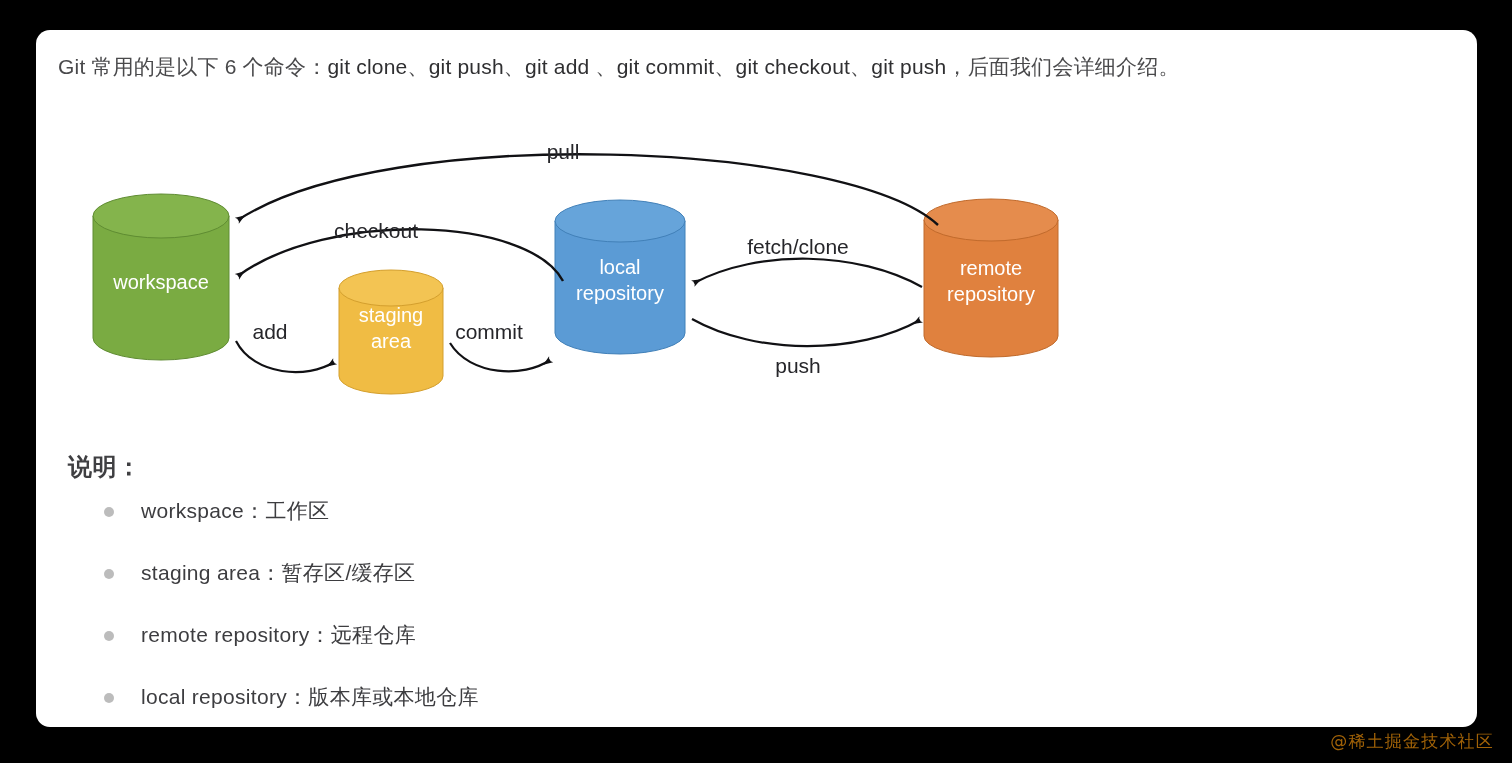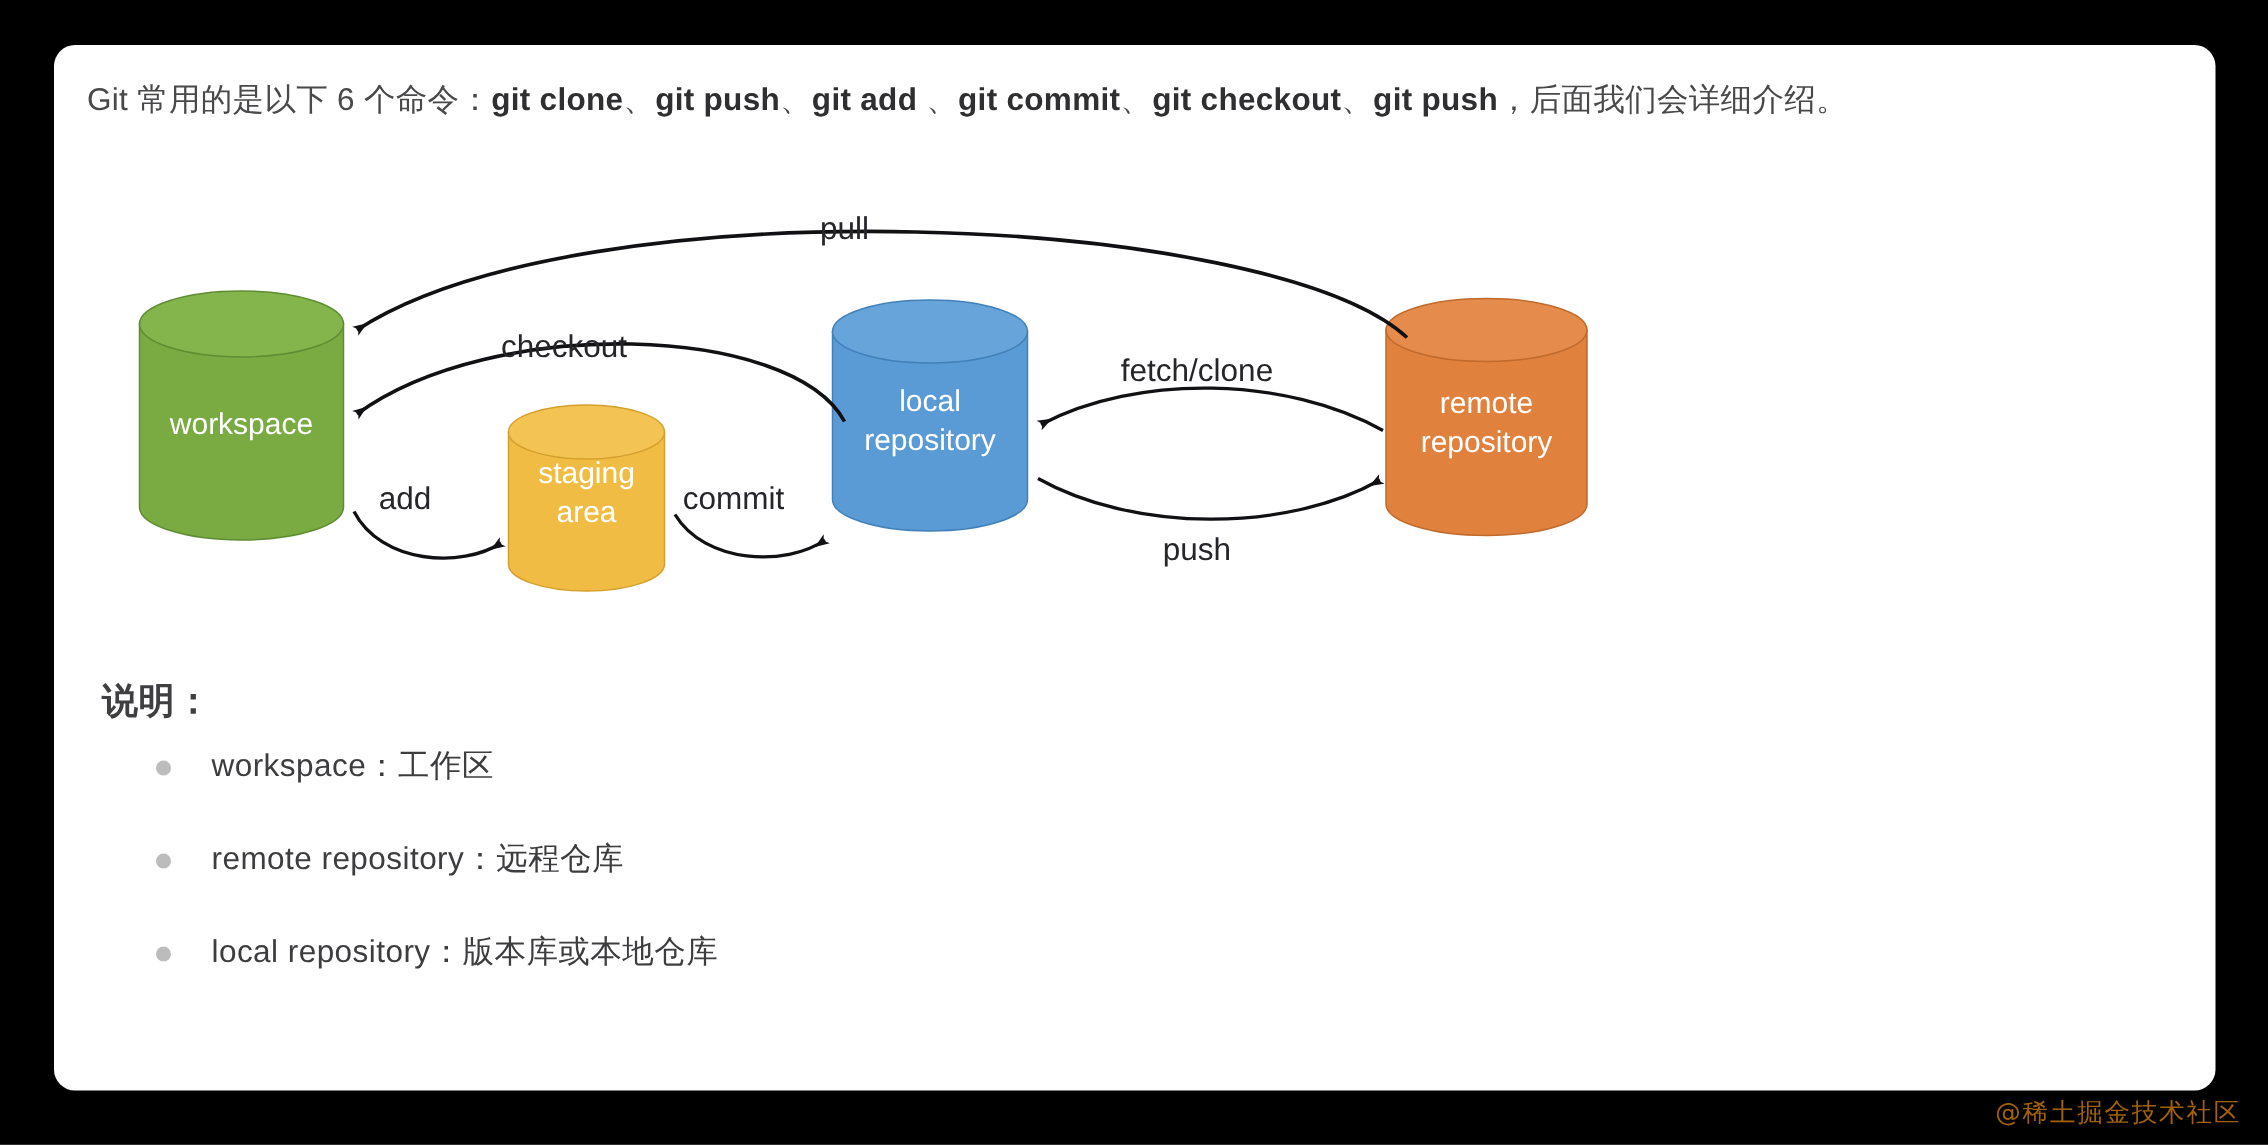--- a/index.html
+++ b/index.html
@@ -39,21 +39,21 @@
     left: 22px;
     top: 22px;
     width: 1400px;
     font-size: 21px;
     line-height: 30px;
     color: #49494b;
     letter-spacing: 0.2px;
     white-space: nowrap;
   }
   #intro .cmd {
-    font-weight: bold;
+    font-weight: normal;
     color: #2f2f31;
   }
   #intro .sep { color: #49494b; font-weight: normal; }
 
   
   #diagram {
     position: absolute;
     left: 22px;
     top: 68px;
     width: 1030px;
@@ -216,20 +216,24 @@
 
     <div id="notes-heading">说明：</div>
 
     <div id="notes-list">
 
       <div class="note-item">
         <span class="note-bullet"></span>
         <span class="note-term">workspace：</span><span class="note-desc">工作区</span>
       </div>
 
+      <div class="note-item">
+        <span class="note-bullet"></span>
+        <span class="note-term">staging area：</span><span class="note-desc">暂存区/缓存区</span>
+      </div>
 
       <div class="note-item">
         <span class="note-bullet"></span>
         <span class="note-term">remote repository：</span><span class="note-desc">远程仓库</span>
       </div>
 
       <div class="note-item">
         <span class="note-bullet"></span>
         <span class="note-term">local repository：</span><span class="note-desc">版本库或本地仓库</span>
       </div>

